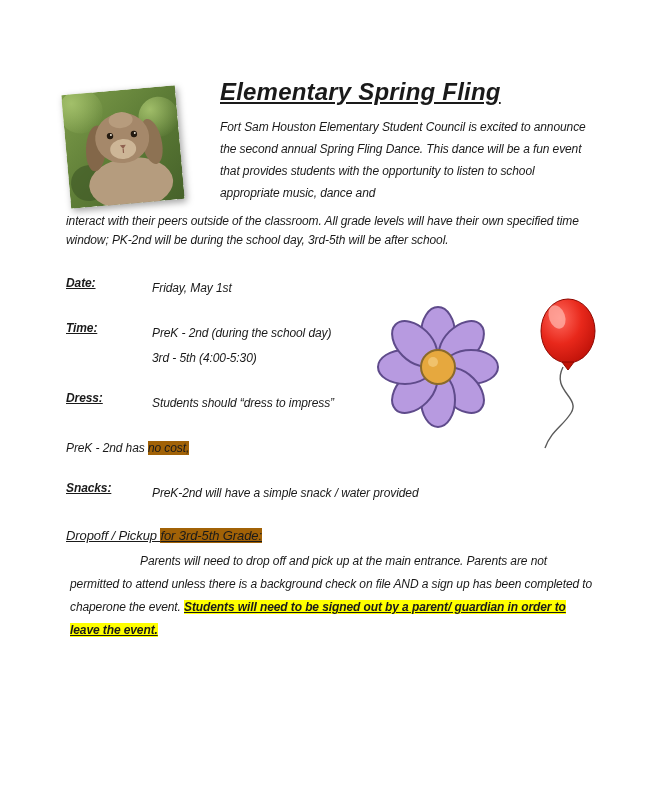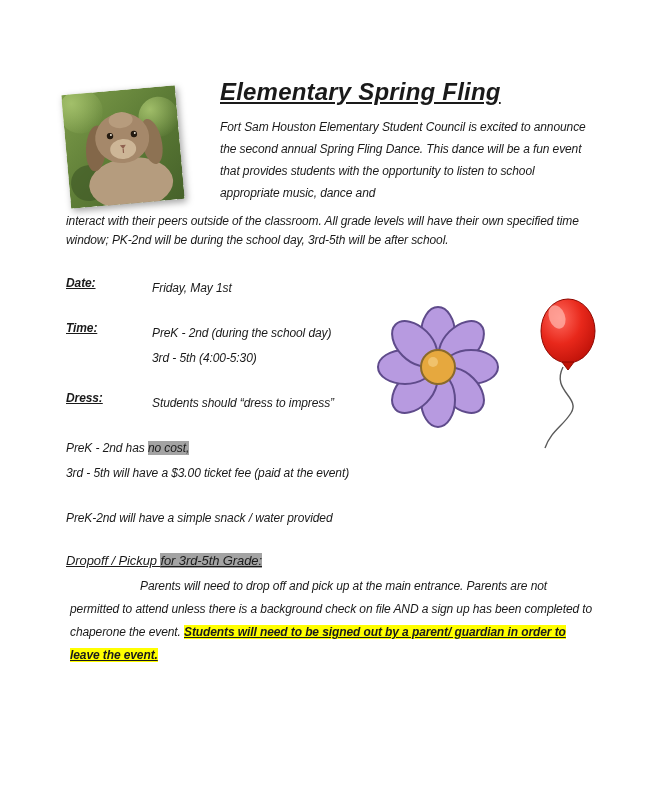--- a/index.html
+++ b/index.html
@@ -39,21 +39,21 @@
 
   .details { margin-top:26px; }
   .detail-row { display:flex; margin-bottom:20px; }
   .detail-label {
     width:86px; flex:none;
     font-weight:bold; text-decoration:underline;
   }
   .detail-value { }
   .vline { line-height:25px; }
 
-  .hl { background:#a3a3a3; }
+  .hl { background:#a16207; }
 
   .dropoff-heading {
     margin:4px 0 0 0;
     font-size:13px; font-weight:normal;
     line-height:20px;
   }
   .dropoff-heading .plain { text-decoration:underline; }
   .dropoff-heading .hl { text-decoration:underline; }
   .dropoff-body {
     margin:4px 0 0 4px;
@@ -133,25 +133,25 @@
     <div class="detail-row">
       <span class="detail-label">Dress:</span>
       <span class="detail-value">
         <span class="vline">Students should “dress to impress”</span>
       </span>
     </div>
 
     <div class="detail-row">
       <span class="detail-value">
         <div class="vline"><span>PreK - 2nd has </span><span class="hl">no cost,</span></div>
-        <div class="vline">3rd - 5th will have a $3.00 ticket fee (paid at the event)</div>
-      </span>
-    </div>
-
-    <div class="detail-row">
+      </span>
+    </div>
+
+    <div class="detail-row">
+      <span class="detail-label">Snacks:</span>
       <span class="detail-value">
         <div class="vline">PreK-2nd will have a simple snack / water provided</div>
       </span>
     </div>
 
   </div>
 
   <p class="dropoff-heading"><span class="plain">Dropoff / Pickup </span><span class="hl">for 3rd-5th Grade:</span></p>
 
   <p class="dropoff-body"><span>Parents will need to drop off and pick up at the main entrance. Parents are not permitted to attend unless there is a background check on file AND a sign up has been completed to chaperone the event.  </span><span class="hl-strong">Students will need to be signed out by a parent/ guardian in order to leave the event.</span></p>

